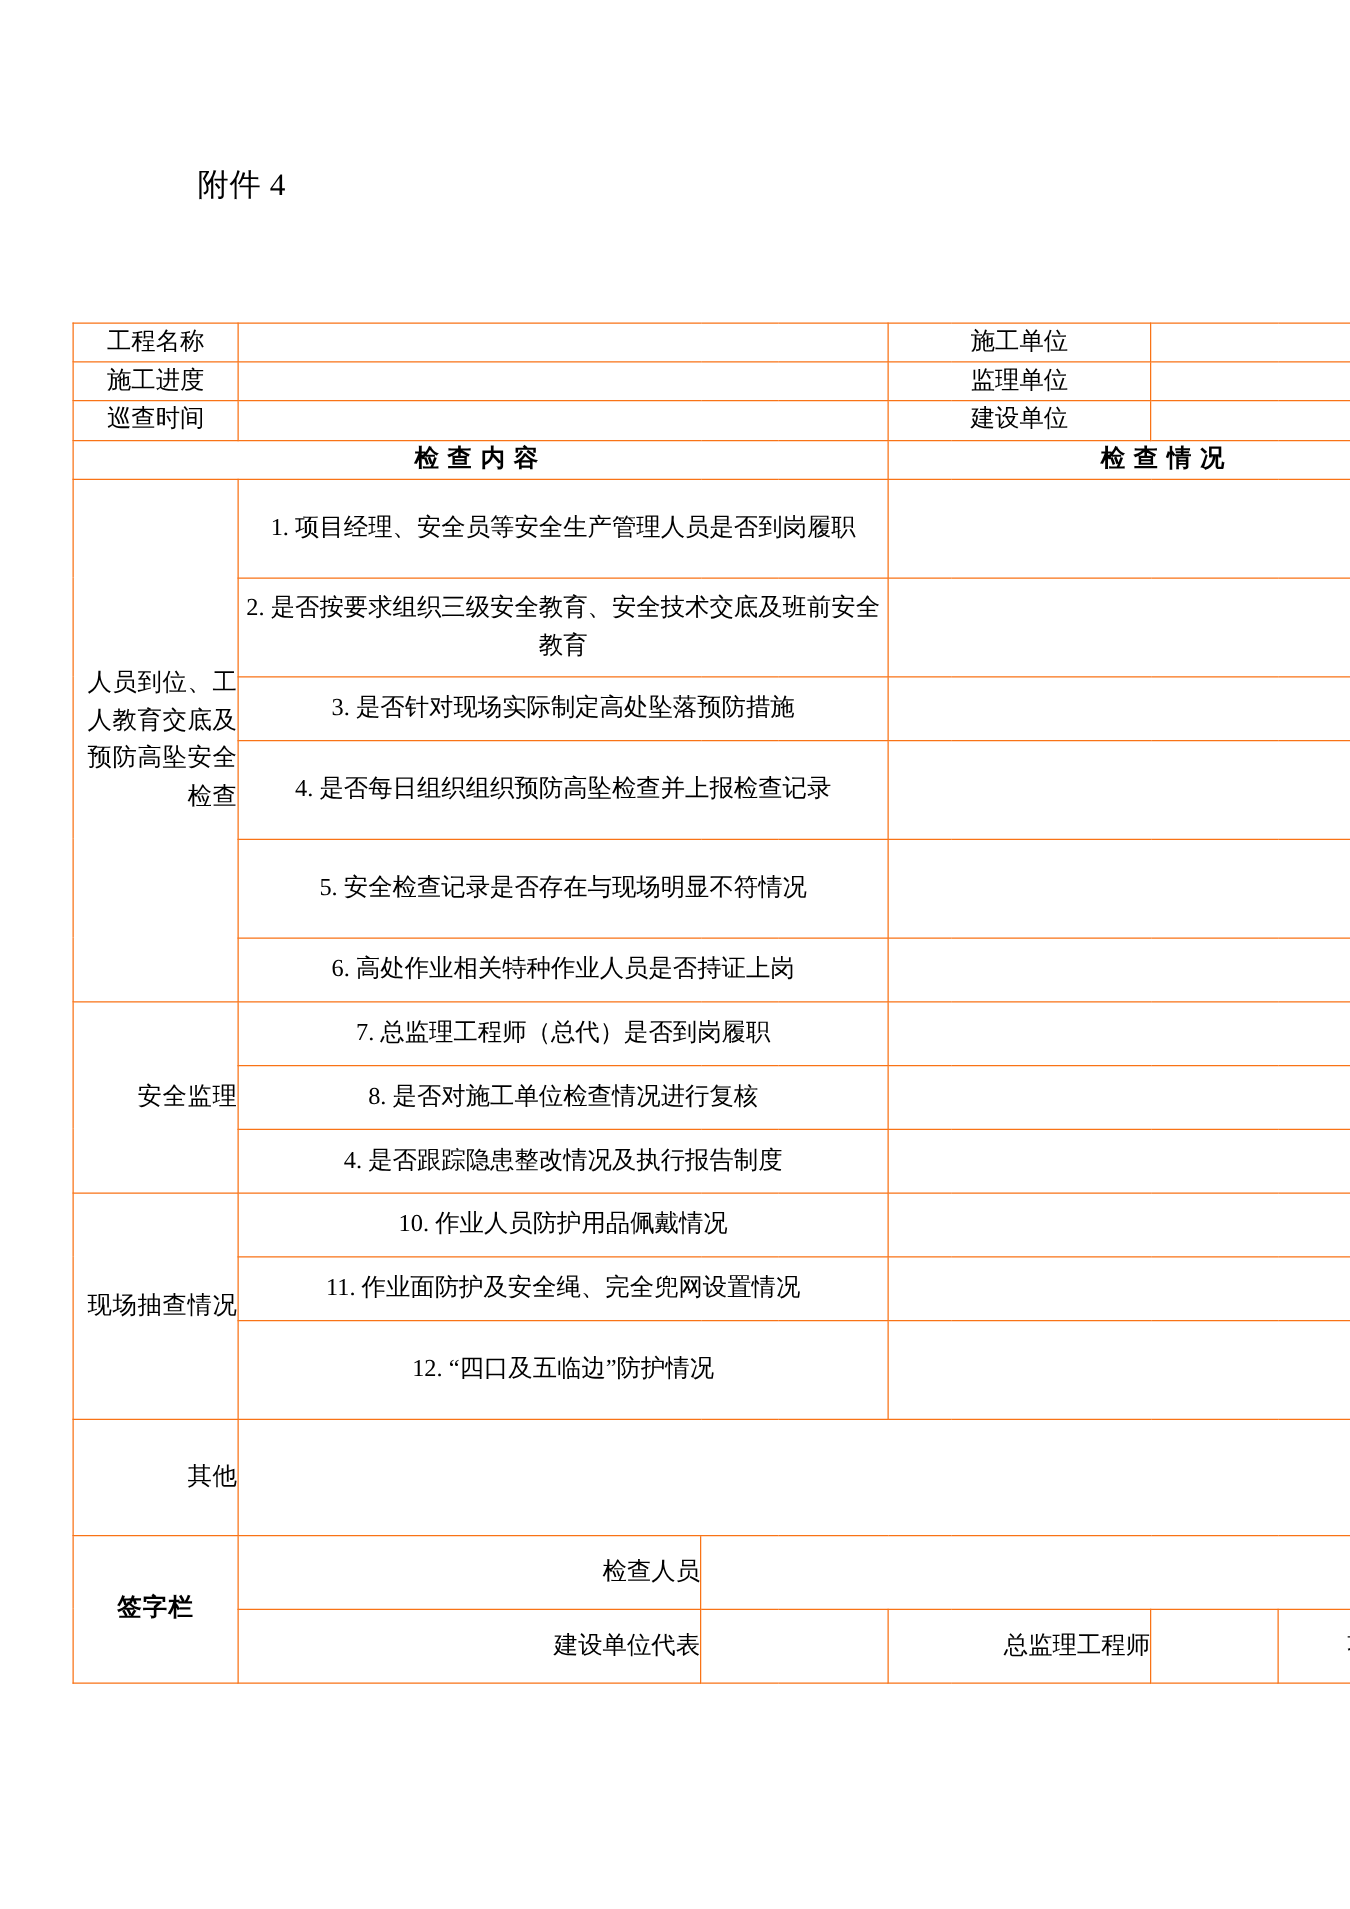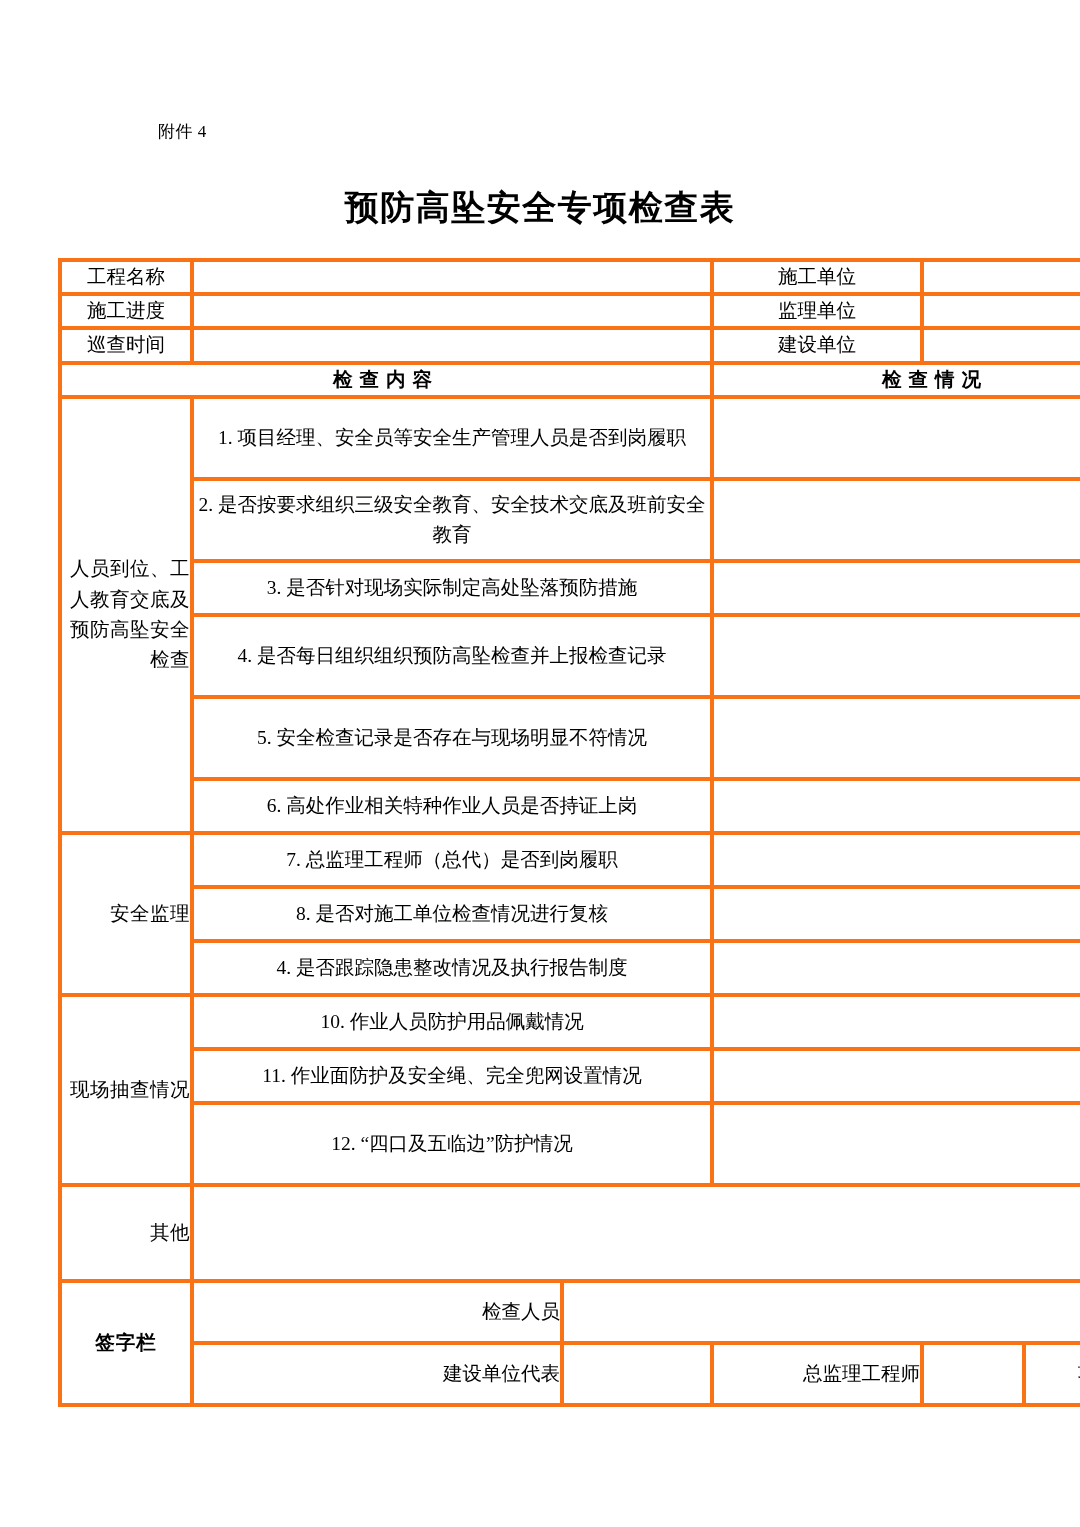--- a/index.html
+++ b/index.html
@@ -21,22 +21,22 @@
     left: 0; top: 0;
     width: 1080px;
     height: 1527px;
     background: #fff;
   }
 
   
   .attachment-label {
     position: absolute;
     left: 158px;
-    top: 122px;
-    font-size: 17px;
+    top: 134px;
+    font-size: 25px;
     line-height: 1.2;
     letter-spacing: 0.5px;
     white-space: nowrap;
     text-align: right;
   }
 
   .doc-title {
     position: absolute;
     left: 0;
     top: 185px;
@@ -52,21 +52,21 @@
   .form-table {
     position: absolute;
     left: 58px;
     top: 258px;
     width: 964px;
     border-collapse: collapse;
     table-layout: fixed;
     font-size: 19.5px;
   }
   .form-table td {
-    border: 4px solid #f97316;
+    border: 1px solid #f97316;
     padding: 0;
     vertical-align: middle;
     line-height: 1.55;
   }
 
   .c-label {
     text-align: center;
     padding: 7px 4px;
     white-space: nowrap;
   }
@@ -118,21 +118,20 @@
 
   .r-tall { height: 58px; }
 </style>
 </head>
 <body>
 
 <div class="page">
 
   <div class="attachment-label">附件 4</div>
 
-  <div class="doc-title">预防高坠安全专项检查表</div>
 
   <table class="form-table">
     <colgroup>
       <col style="width:132px">
       <col style="width:370px">
       <col style="width:62px">
       <col style="width:88px">
       <col style="width:50px">
       <col style="width:160px">
       <col style="width:102px">

